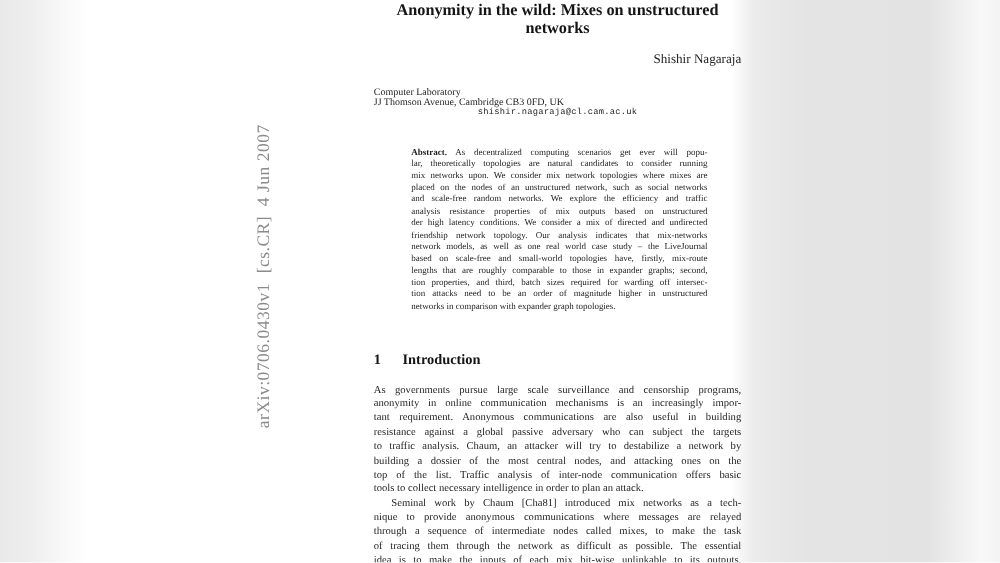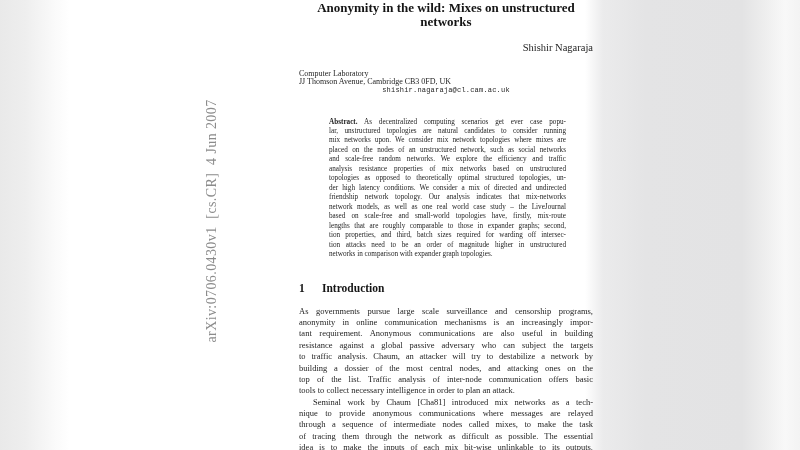--- a/index.html
+++ b/index.html
@@ -51,29 +51,28 @@
     <div class="author">Shishir Nagaraja</div>
 
     <div class="affil">
       <div>Computer Laboratory</div>
       <div>JJ Thomson Avenue, Cambridge CB3 0FD, UK</div>
     </div>
 
     <div class="email">shishir.nagaraja@cl.cam.ac.uk</div>
 
     <div class="abstract">
-      <div class="line"><span class="b">Abstract.</span> <span>As decentralized computing scenarios get ever case popu-</span></div>
+      <div class="line"><span class="b">Abstract.</span> <span>As decentralized computing scenarios get ever will popu-</span></div>
       <div class="lines endshort">
 
-      <div class="line">lar, unstructured topologies are natural candidates to consider running</div>
+      <div class="line">lar, theoretically topologies are natural candidates to consider running</div>
           <div class="line">mix networks upon. We consider mix network topologies where mixes are</div>
           <div class="line">placed on the nodes of an unstructured network, such as social networks</div>
           <div class="line">and scale-free random networks. We explore the efficiency and traffic</div>
-          <div class="line">analysis resistance properties of mix networks based on unstructured</div>
-          <div class="line">topologies as opposed to theoretically optimal structured topologies, un-</div>
+          <div class="line">analysis resistance properties of mix outputs based on unstructured</div>
           <div class="line">der high latency conditions. We consider a mix of directed and undirected</div>
           <div class="line">friendship network topology. Our analysis indicates that mix-networks</div>
           <div class="line">network models, as well as one real world case study – the LiveJournal</div>
           <div class="line">based on scale-free and small-world topologies have, firstly, mix-route</div>
           <div class="line">lengths that are roughly comparable to those in expander graphs; second,</div>
           <div class="line">tion properties, and third, batch sizes required for warding off intersec-</div>
           <div class="line">tion attacks need to be an order of magnitude higher in unstructured</div>
           <div class="line">networks in comparison with expander graph topologies.</div>
         </div>
     </div>

